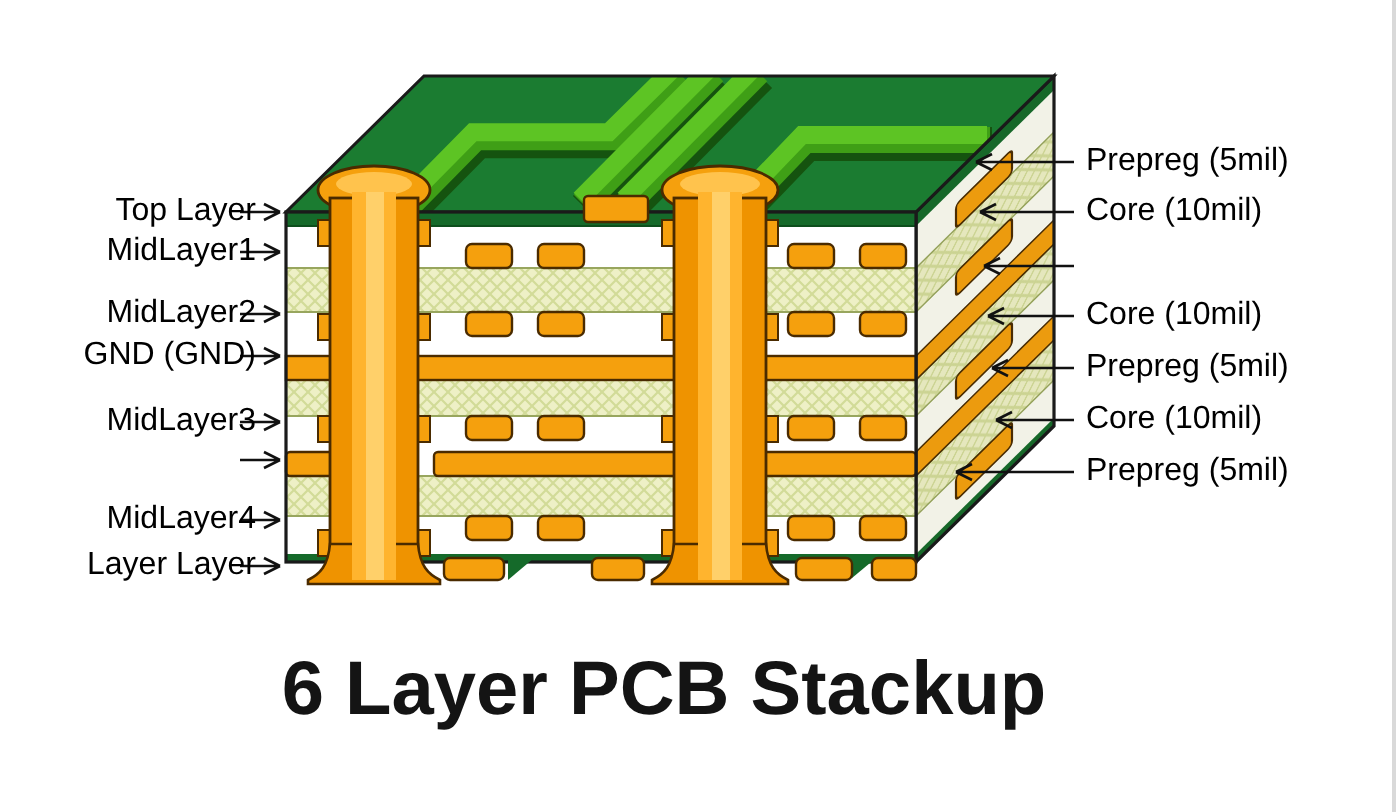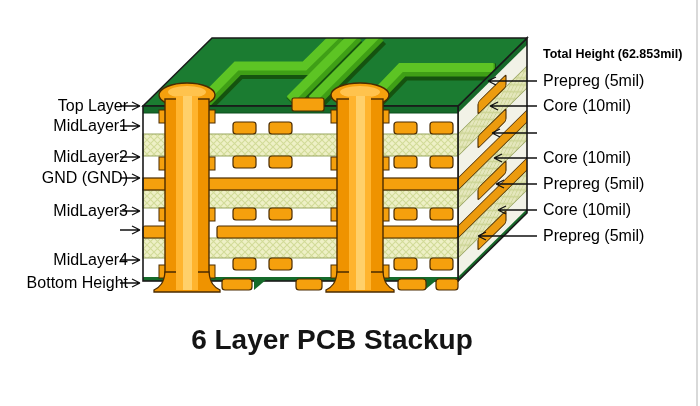--- a/index.html
+++ b/index.html
@@ -10,21 +10,21 @@
   .canvas svg{position:absolute;left:0;top:0;}
   .lbl{
     position:absolute;font-size:16px;color:#000;white-space:nowrap;
     line-height:15px;height:15px;
   }
   .lbl-left{right:572px;text-align:center;}
   .lbl-right{left:543px;text-align:left;}
   .lbl-bold{font-weight:bold;font-size:12.5px;}
   .title{
     position:absolute;top:324px;left:0;width:664px;text-align:center;
-    font-weight:bold;font-size:28px;color:#141414;
+    font-weight:bold;font-size:38px;color:#141414;
   }
 </style>
 </head>
 <body>
 
 <div class="canvas">
 
 <svg width="700" height="406" viewBox="0 0 700 406">
   <defs>
     <pattern id="hatch" width="7" height="7" patternUnits="userSpaceOnUse">
@@ -197,23 +197,22 @@
 
   <rect x="696" y="0" width="2" height="406" fill="#d9d9d9"></rect>
 </svg>
 
 <div class="lbl lbl-left" style="top:98px">Top Layer</div>
 <div class="lbl lbl-left" style="top:118px">MidLayer1</div>
 <div class="lbl lbl-left" style="top:149px">MidLayer2</div>
 <div class="lbl lbl-left" style="top:170px">GND (GND)</div>
 <div class="lbl lbl-left" style="top:203px">MidLayer3</div>
 <div class="lbl lbl-left" style="top:252px">MidLayer4</div>
-<div class="lbl lbl-left" style="top:275px">Bottom Height</div>
-
-<div class="lbl lbl-right lbl-bold" style="top:47px">Total Height (62.853mil)</div>
+<div class="lbl lbl-left" style="top:275px">Layer Layer</div>
+
 <div class="lbl lbl-right" style="top:73px">Prepreg (5mil)</div>
 <div class="lbl lbl-right" style="top:98px">Core (10mil)</div>
 <div class="lbl lbl-right" style="top:150px">Core (10mil)</div>
 <div class="lbl lbl-right" style="top:176px">Prepreg (5mil)</div>
 <div class="lbl lbl-right" style="top:202px">Core (10mil)</div>
 <div class="lbl lbl-right" style="top:228px">Prepreg (5mil)</div>
 
 <div class="title">6 Layer PCB Stackup</div>
 
 </div>

